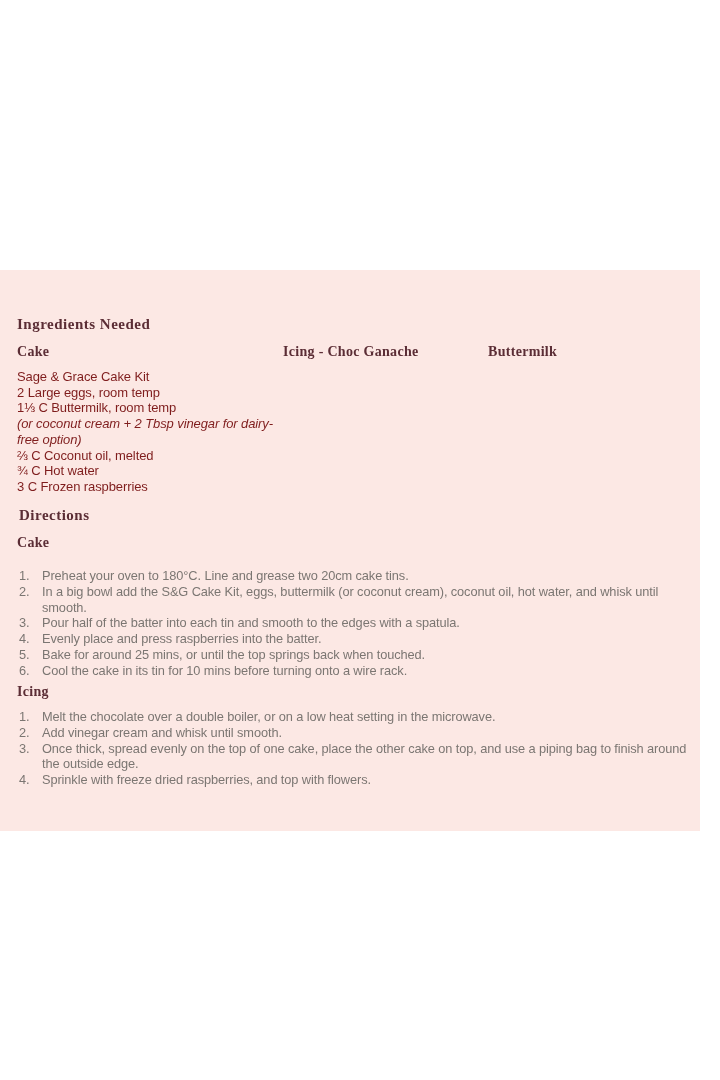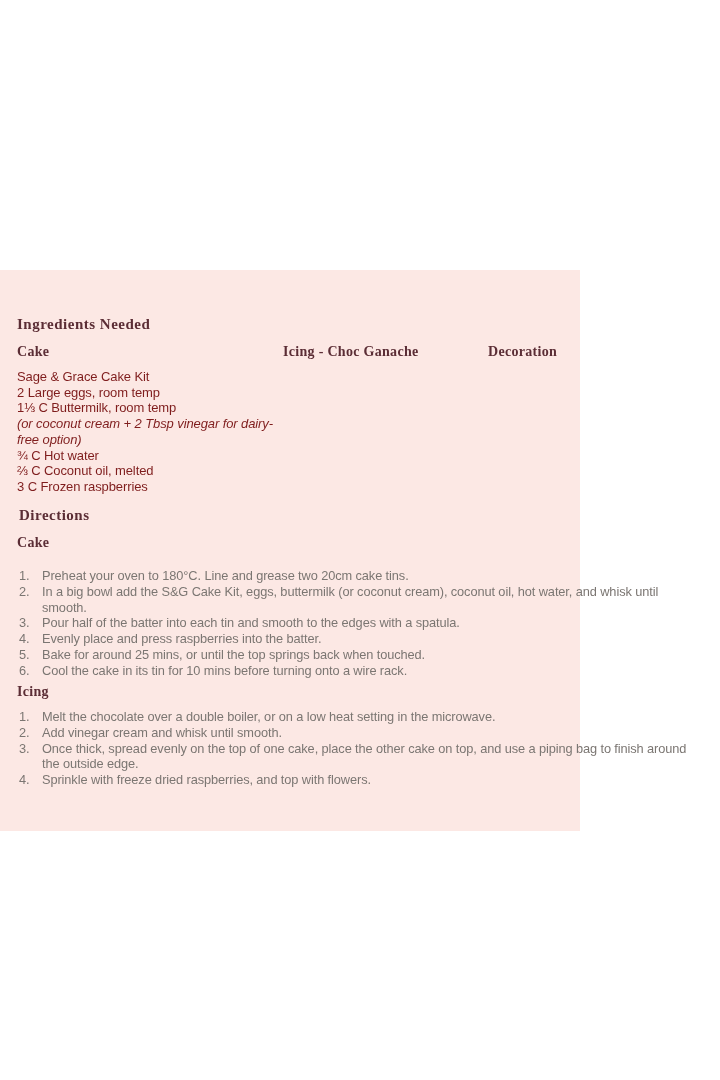--- a/index.html
+++ b/index.html
@@ -6,21 +6,21 @@
   body {
     width: 720px; height: 1080px;
     background: #ffffff;
     font-family: "Liberation Sans", sans-serif;
     position: relative;
     overflow: hidden;
   }
   .panel {
     position: absolute;
     left: 0; top: 270px;
-    width: 580px; height: 561px;
+    width: 700px; height: 561px;
     background: #fce8e4;
   }
   .h1 {
     margin: 0;
     font-family: "Liberation Serif", "DejaVu Serif", serif;
     font-weight: 700;
     font-size: 15px;
     line-height: 18px;
     letter-spacing: 0.5px;
     color: #5b2d35;
@@ -82,32 +82,32 @@
 
   <h1 class="h1 ing-title">Ingredients Needed</h1>
 
   <div class="col col-cake">
     <h2 class="h2">Cake</h2>
     <div>
       <div class="line">Sage &amp; Grace Cake Kit</div>
       <div class="line">2 Large eggs, room temp</div>
       <div class="line">1⅓ C Buttermilk, room temp</div>
       <div class="line italic">(or coconut cream + 2 Tbsp vinegar for dairy-free option)</div>
+      <div class="line">⅔ C Coconut oil, melted</div>
       <div class="line">¾ C Hot water</div>
-      <div class="line">⅔ C Coconut oil, melted</div>
       <div class="line">3 C Frozen raspberries</div>
     </div>
   </div>
 
   <div class="col col-icing">
     <h2 class="h2">Icing - Choc Ganache</h2>
   </div>
 
   <div class="col col-decoration">
-    <h2 class="h2">Decoration</h2>
+    <h2 class="h2">Buttermilk</h2>
   </div>
 
   <h1 class="h1 dir-title">Directions</h1>
 
   <h2 class="h2 dir-h2-cake">Cake</h2>
   <ol class="steps steps-cake">
     <li>
         <span class="step-text">Preheat your oven to 180°C. Line and grease two 20cm cake tins.</span>
       </li>
     <li>

